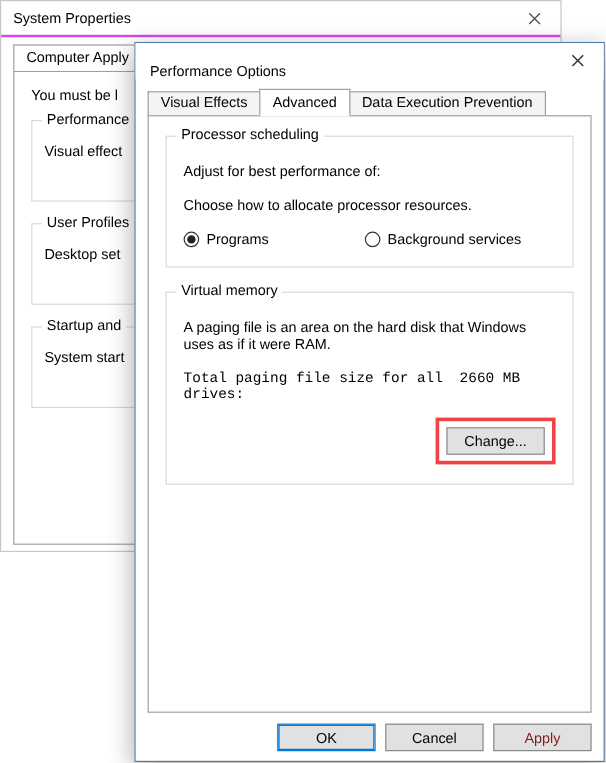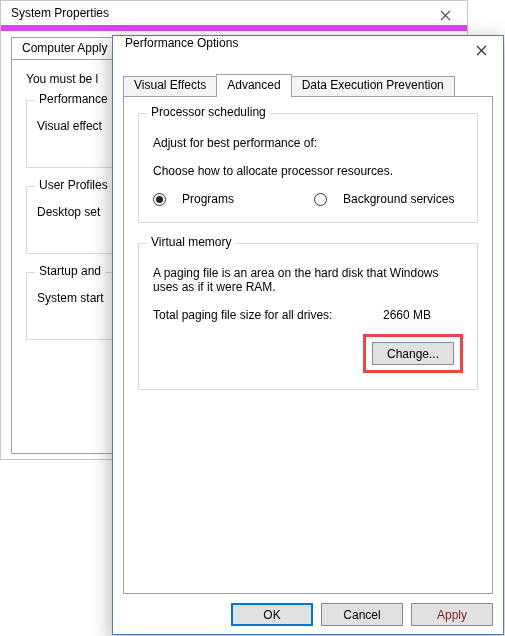--- a/index.html
+++ b/index.html
@@ -21,21 +21,21 @@
     width: 468px;
     height: 460px;
     border: 1px solid #c7c7c7;
     background: #fff;
   }
   .sysprop-titlebar {
     height: 30px;
     display: flex;
     align-items: center;
     padding: 0 10px;
-    border-bottom: 6px solid #d946ef;
+    border-bottom: 2px solid #d946ef;
     position: relative;
   }
   .sysprop-titlebar .title {
     font-size: 12px;
     color: #000;
   }
   .sysprop-titlebar .close {
     position: absolute;
     right: 0; top: 0;
     width: 44px; height: 29px;
@@ -95,21 +95,21 @@
     width: 392px;
     height: 600px;
     background: #fff;
     border: 1px solid #4f7cab;
     box-shadow: 0 6px 20px rgba(0,0,0,0.35);
   }
   .perf-titlebar {
     height: 30px;
     background: #fff;
     display: flex;
-    align-items: flex-start;
+    align-items: flex-end;
     padding: 0 12px;
     position: relative;
     color: #000;
   }
   .perf-titlebar .close {
     position: absolute;
     right: 0; top: 0;
     width: 44px; height: 29px;
     display: flex; align-items: center; justify-content: center;
     color: #333;
@@ -163,41 +163,42 @@
   .radio-row {
     display: flex;
     gap: 80px;
     align-items: center;
     margin-top: 6px;
     font-size: 12px;
   }
   .radio {
     display: inline-flex;
     align-items: flex-end;
-    gap: 16px;
+    gap: 6px;
   }
   .radio .circle {
     width: 13px; height: 13px;
     border: 1px solid #333;
     border-radius: 50%;
     display: inline-flex;
     align-items: center;
     justify-content: center;
     background: #fff;
   }
   .radio.checked .circle::after {
     content:"";
     width:7px; height:7px;
     background:#222;
     border-radius:50%;
   }
   .vm-row {
     display: flex;
     margin-top: 9px;
     font-size: 12px;
+    font-family: Liberation Mono, monospace;
   }
   .vm-row .lbl { flex: 1; }
   .vm-row .val { width: 80px; }
   .change-btn-wrap {
     display: flex;
     justify-content: flex-end;
     margin-top: 12px;
   }
   .btn {
     min-width: 82px;

